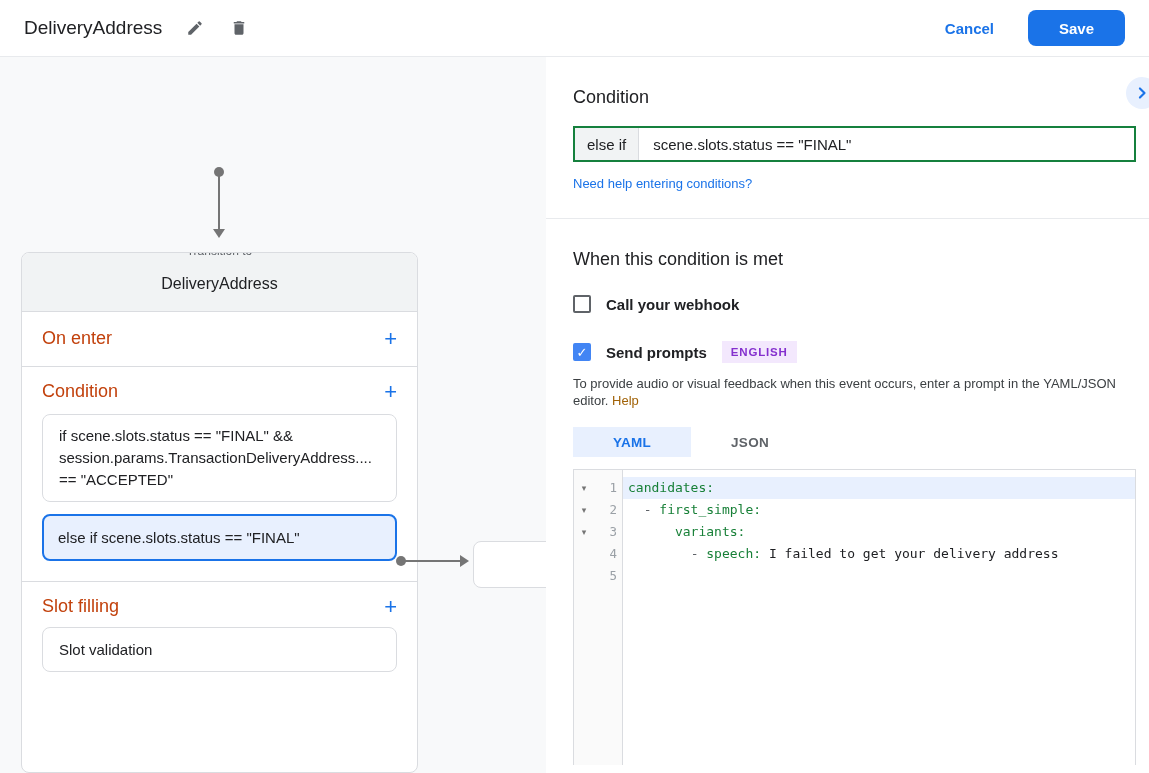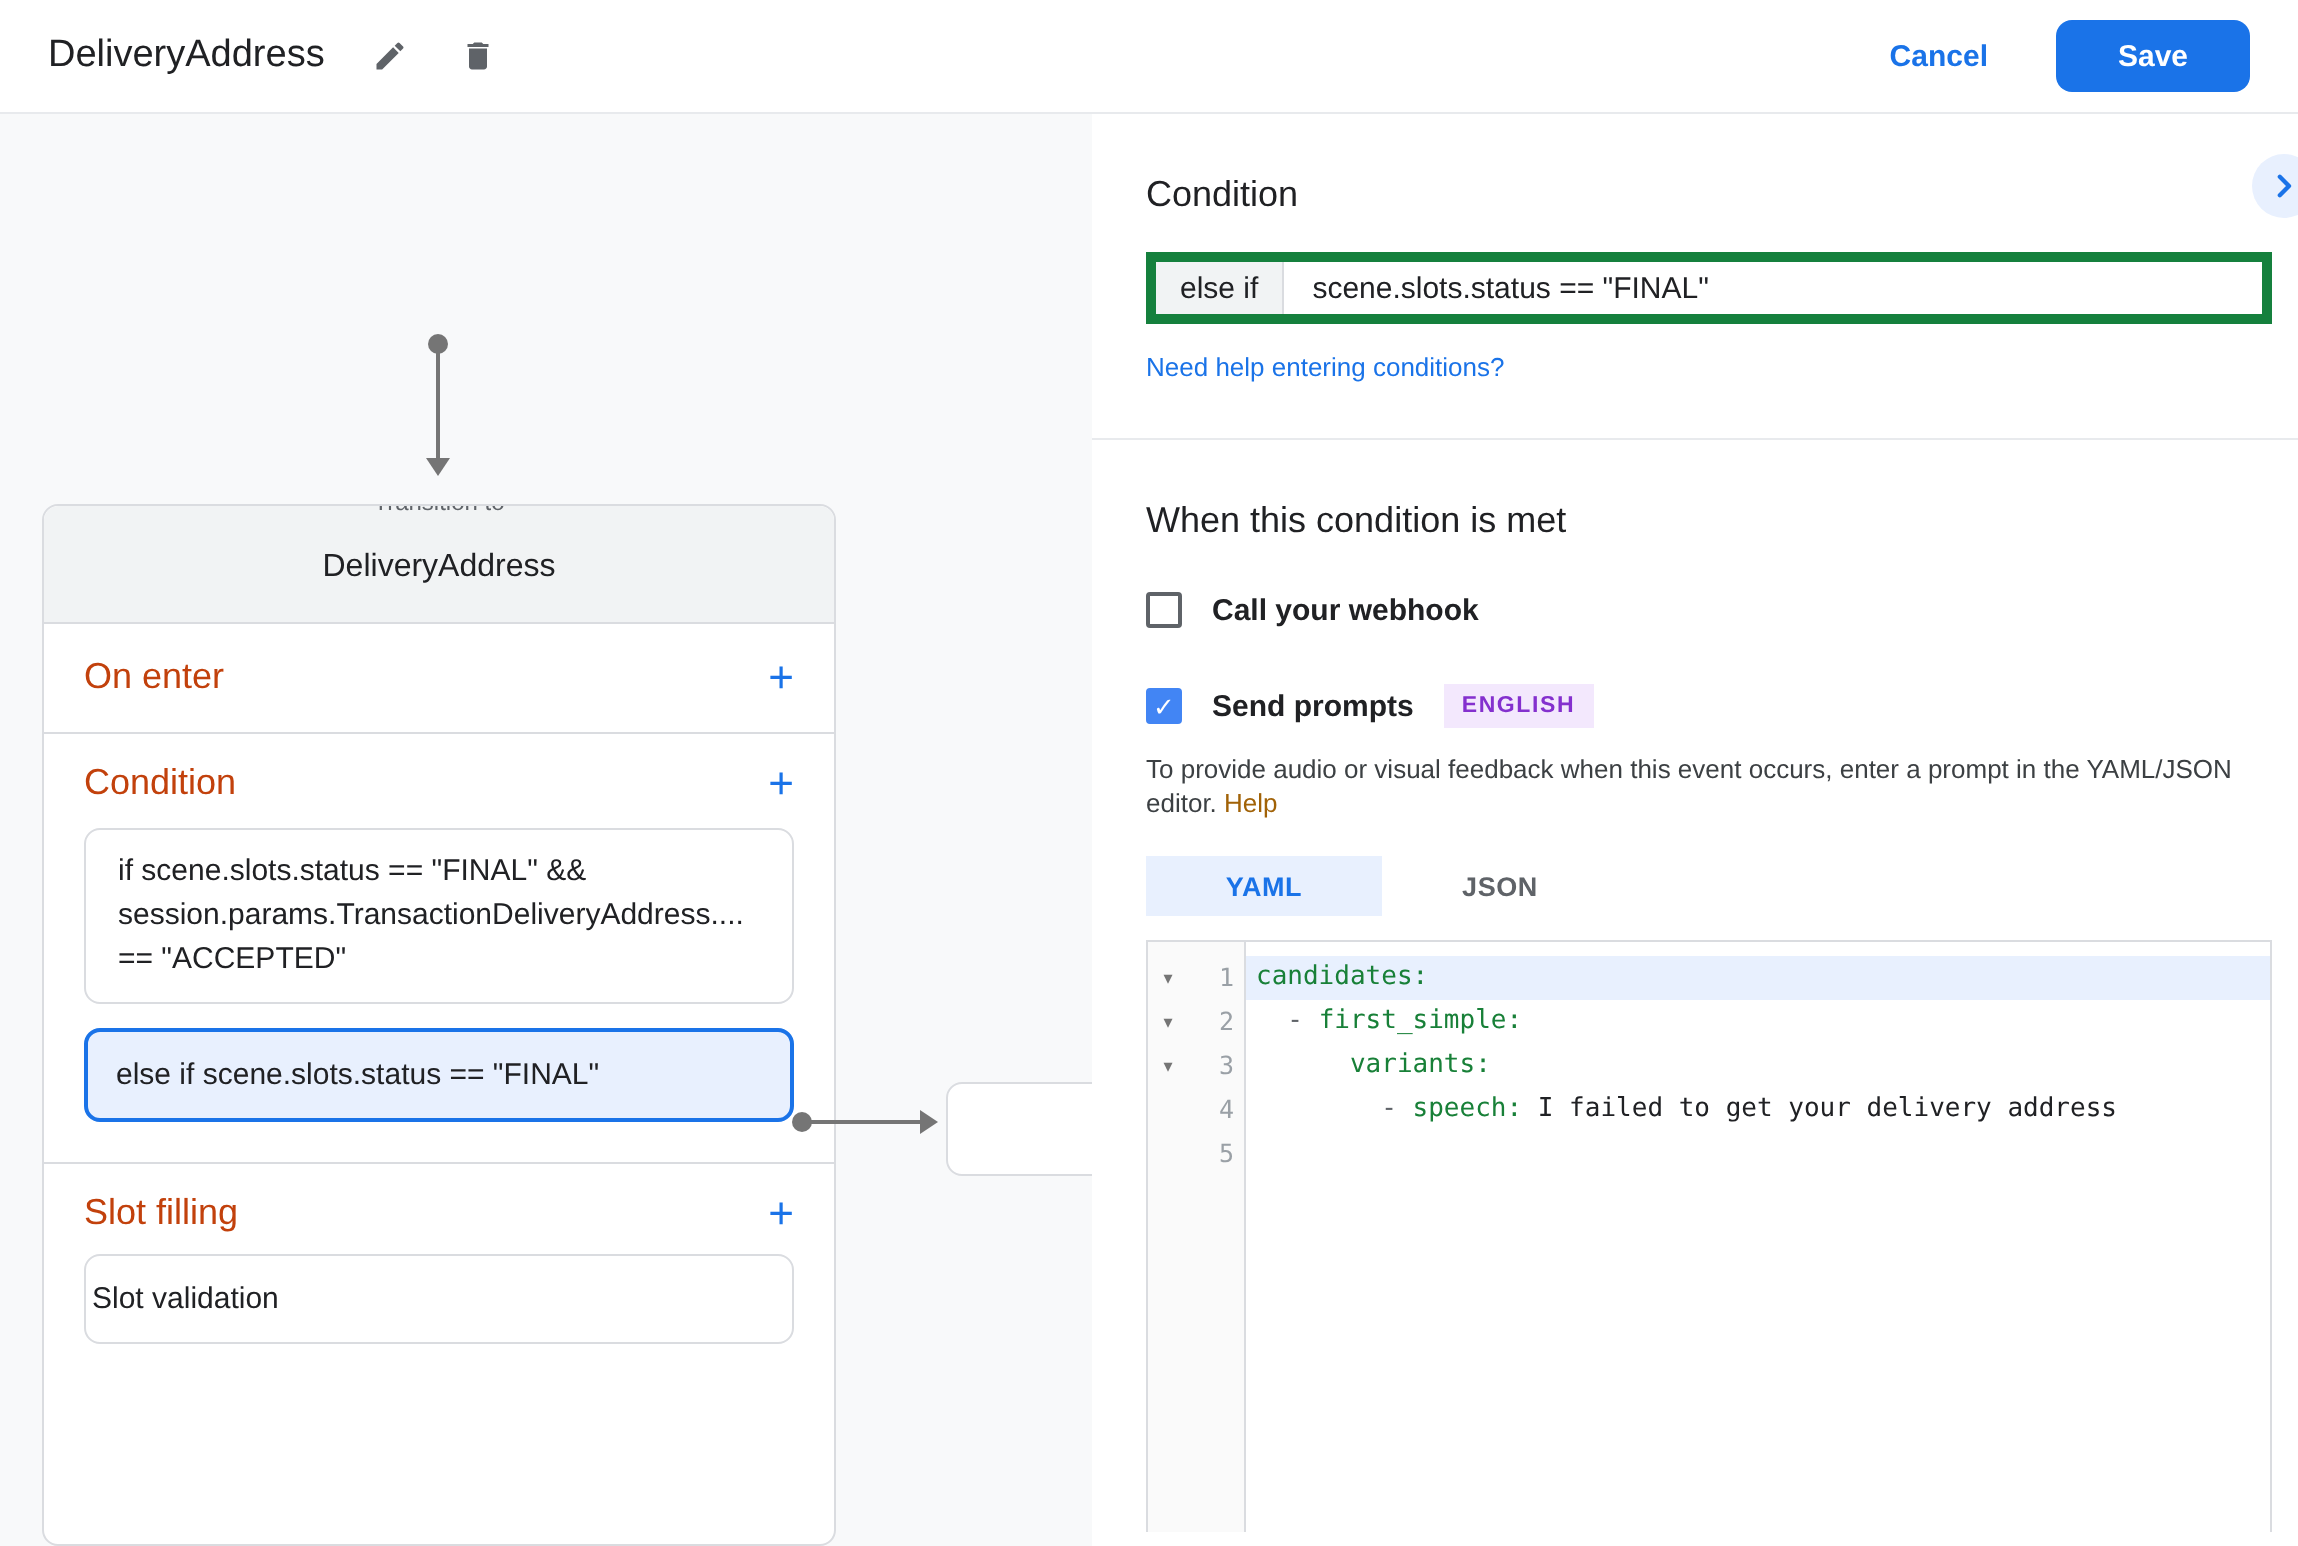--- a/index.html
+++ b/index.html
@@ -56,29 +56,29 @@
   .section-head { display:flex; justify-content:space-between; align-items:center; }
   .section-label { font-size:18px; color:#c2410c;text-align:center; }
   .plus-btn { background:none; border:none; color:#1a73e8; font-size:22px;
     font-weight:normal; line-height:20px; cursor:pointer; font-family:inherit; }
   .cond-if-box { margin-top:12px; border:1px solid #dadce0; border-radius:8px;
     padding:10px 16px; font-size:15px; line-height:22px; white-space:pre-line;
     background:#fff; color:#202124; }
   .cond-else-box { margin-top:12px; border:2px solid #1a73e8; border-radius:8px;
     padding:13px 14px; font-size:15px; background:#e8f0fe; color:#202124; }
   .slot-box { margin-top:10px; border:1px solid #dadce0; border-radius:8px;
-    padding:13px 3px; font-size:15px; background:#fff; }
+    padding:13px 16px; font-size:15px; background:#fff; }
   .target-node { left:473px; top:484px; width:95px; height:47px; }
 
   
   .panel-heading { font-size:18px; font-weight:normal; color:#202124; }
   .chevron-fab { position:absolute; top:20px; right:-9px; width:32px; height:32px;
     border:none; border-radius:50%; background:#e8f0fe; cursor:pointer;
     display:flex; align-items:center; justify-content:center; }
-  .cond-row { margin-top:18px; display:flex; height:36px; border:5px solid #15803d; }
+  .cond-row { margin-top:18px; display:flex; height:36px; border:2px solid #15803d; }
   .cond-op { background:#f1f3f4; border-right:1px solid #dadce0; padding:0 12px;
     display:flex; align-items:center; font-size:15px; color:#202124; flex:none; }
   .cond-expr { flex:1; display:flex; align-items:center; padding:0 14px;
     font-size:15px; color:#202124; }
   .help-link { display:inline-block; margin-top:14px; font-size:13px;
     color:#1a73e8; text-decoration:none; }
   .panel-divider { height:1px; background:#e8eaed; margin:26px -13px 0 -27px; }
   .when-heading { margin-top:30px; }
   .cb-row { display:flex; align-items:center; }
   .cb-row.webhook { margin-top:25px; }

